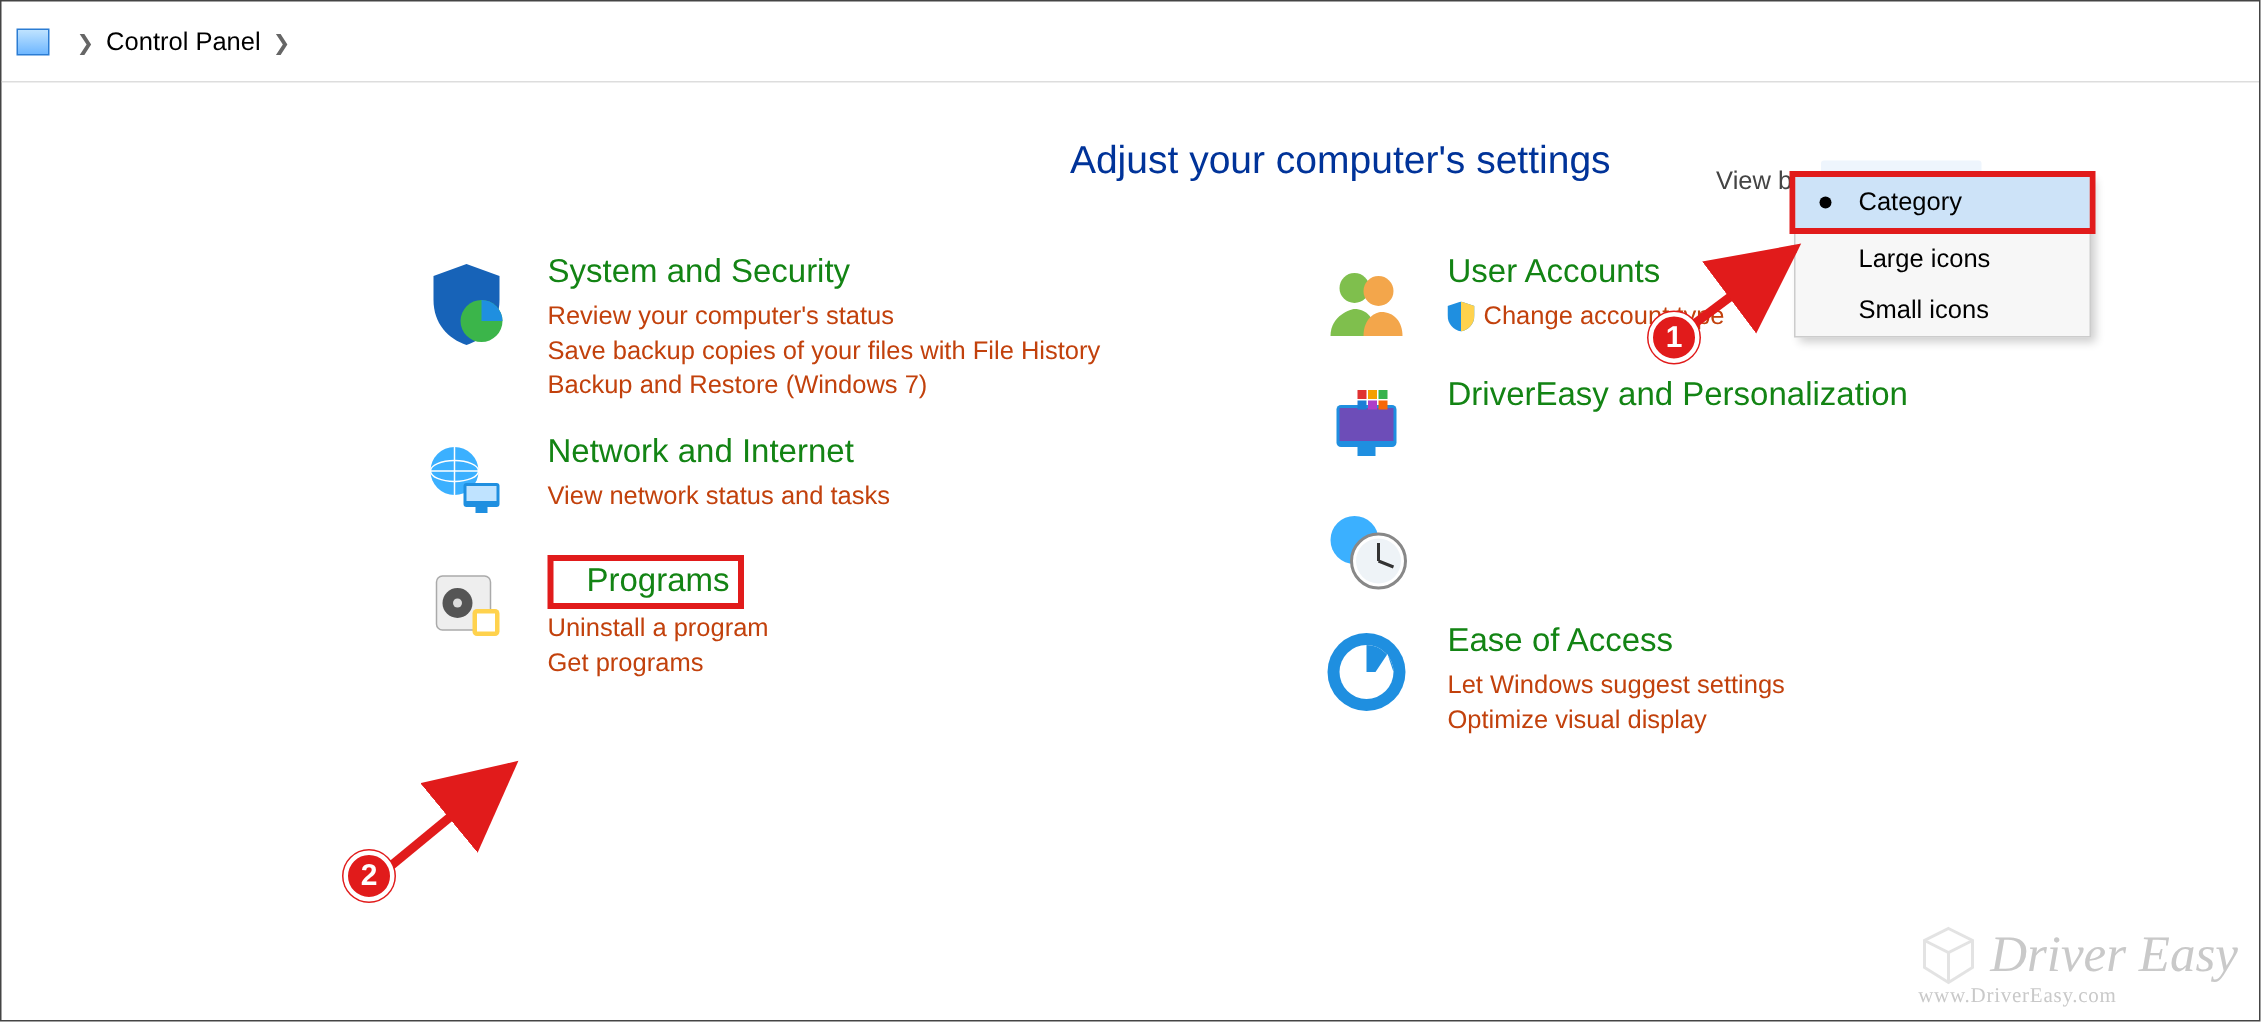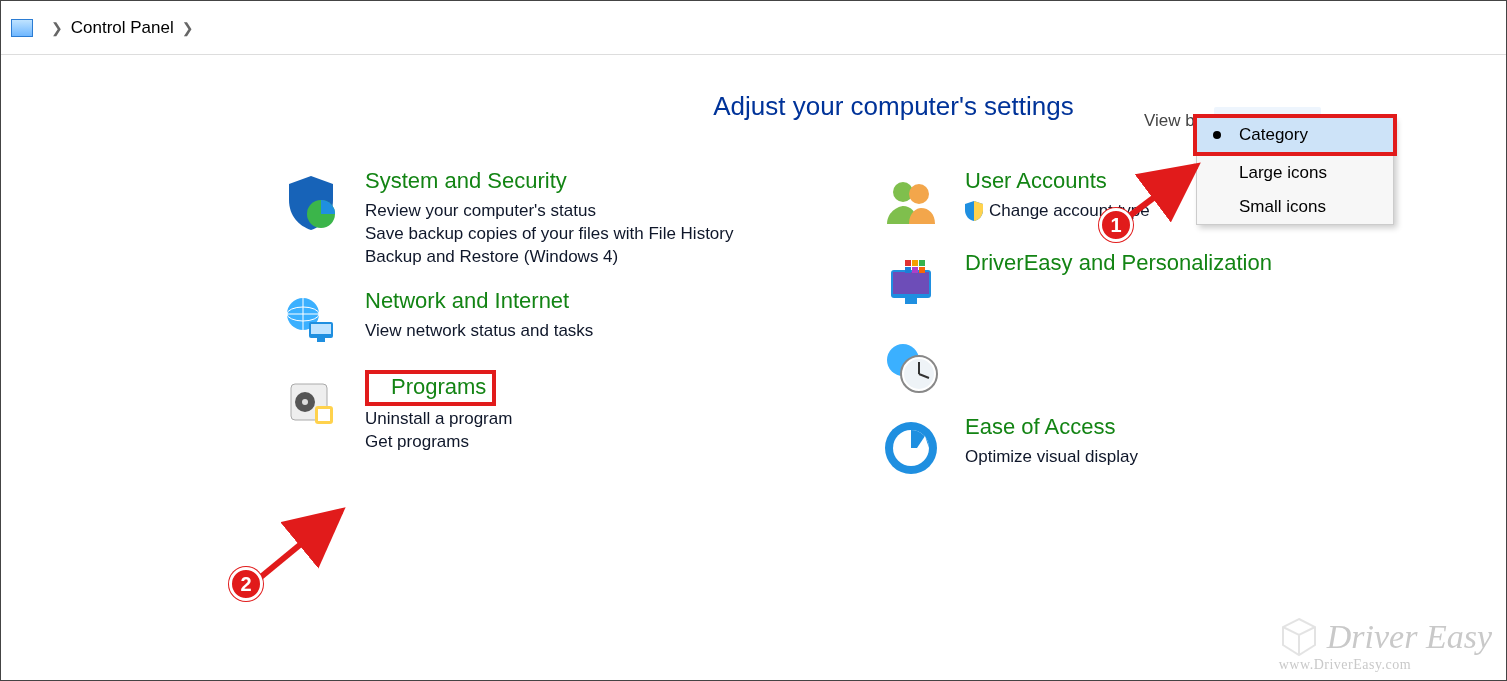--- a/index.html
+++ b/index.html
@@ -115,21 +115,21 @@
     display:flex;align-items:center;justify-content:center;
   }
   .cat-title {
     color: #138414;
     font-size: 22px;
     margin-bottom: 4px;
     cursor: pointer;
     display: inline-block;
   }
   .cat-link {
-    color: #0f172a;
+    color: #c2410c;
     font-size: 17px;
     margin: 3px 0;
     cursor: pointer;
     display:flex;align-items:center;gap:6px;
   }
   .shield-mini { width:18px;height:20px;flex-shrink:0; }
   .red-box { border: 4px solid #e11b1b; padding: 0 6px 2px 22px; display:inline-block; }
   .arrow {
     position: absolute;
     pointer-events: none;
@@ -202,21 +202,21 @@
           <svg viewBox="0 0 60 60">
               <path d="M30 4 L52 12 V28 C52 44 42 54 30 58 C18 54 8 44 8 28 V12 Z" fill="#1763b8"></path>
               <circle cx="40" cy="42" r="14" fill="#3bb54a"></circle>
               <path d="M40 28 A14 14 0 0 1 54 42 L40 42 Z" fill="#1f8fe0"></path>
             </svg>
         </div>
         <div>
           <div class="cat-title">System and Security</div>
           <div class="cat-link">Review your computer's status</div>
           <div class="cat-link">Save backup copies of your files with File History</div>
-          <div class="cat-link">Backup and Restore (Windows 4)</div>
+          <div class="cat-link">Backup and Restore (Windows 7)</div>
         </div>
       </div>
 
       <div class="cat">
         <div class="ic">
           <svg viewBox="0 0 60 60">
               <circle cx="22" cy="22" r="16" fill="#3bb0ff"></circle>
               <ellipse cx="22" cy="22" rx="16" ry="7" fill="none" stroke="#fff" stroke-width="1"></ellipse>
               <path d="M22 6 V38 M6 22 H38" stroke="#fff" stroke-width="1"></path>
               <rect x="28" y="30" width="24" height="16" rx="2" fill="#1f8fe0"></rect>
@@ -310,20 +310,21 @@
         <div class="ic">
           <svg viewBox="0 0 60 60">
               <circle cx="30" cy="30" r="26" fill="#1f8fe0"></circle>
               <circle cx="30" cy="30" r="18" fill="#fff"></circle>
               <path d="M30 12 A18 18 0 0 1 48 30 L30 30 Z" fill="#1f8fe0"></path>
               <path d="M44 18 L36 30 L48 30" fill="#fff"></path>
             </svg>
         </div>
         <div>
           <div class="cat-title">Ease of Access</div>
+          <div class="cat-link">Let Windows suggest settings</div>
           <div class="cat-link">Optimize visual display</div>
         </div>
       </div>
     </div>
   </div>
 </div>
 
 <div class="arrow" style="left:1095px; top:155px;">
   <svg width="120" height="80">
       <defs>

